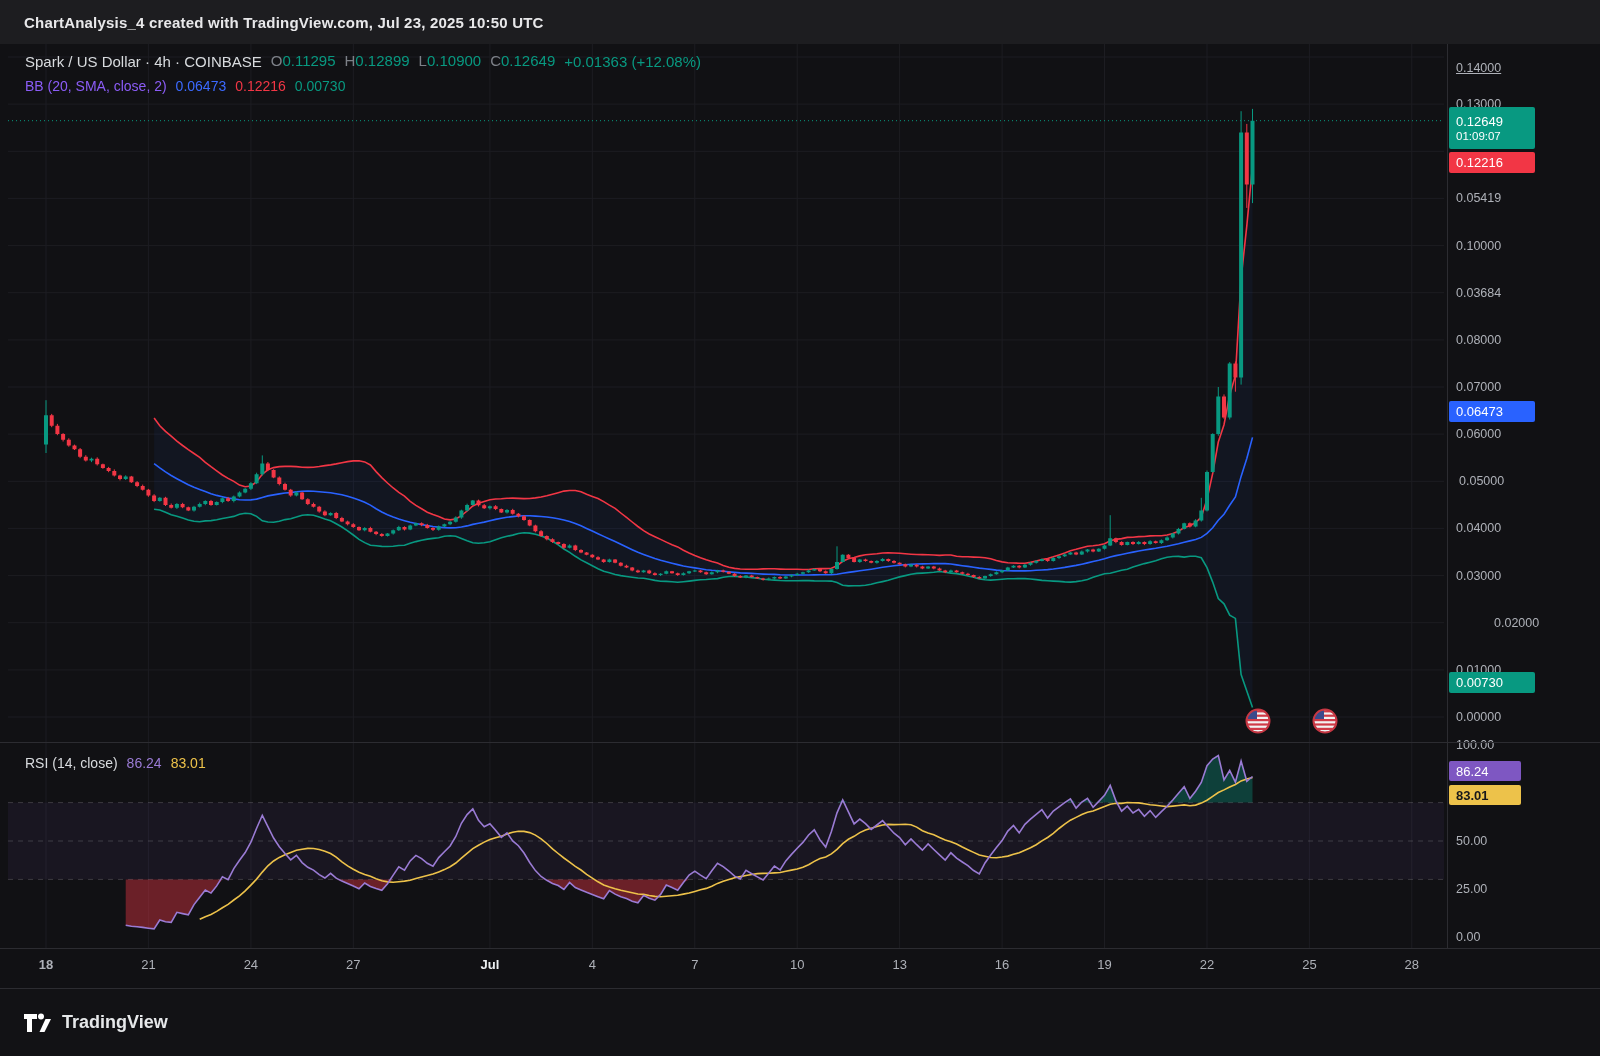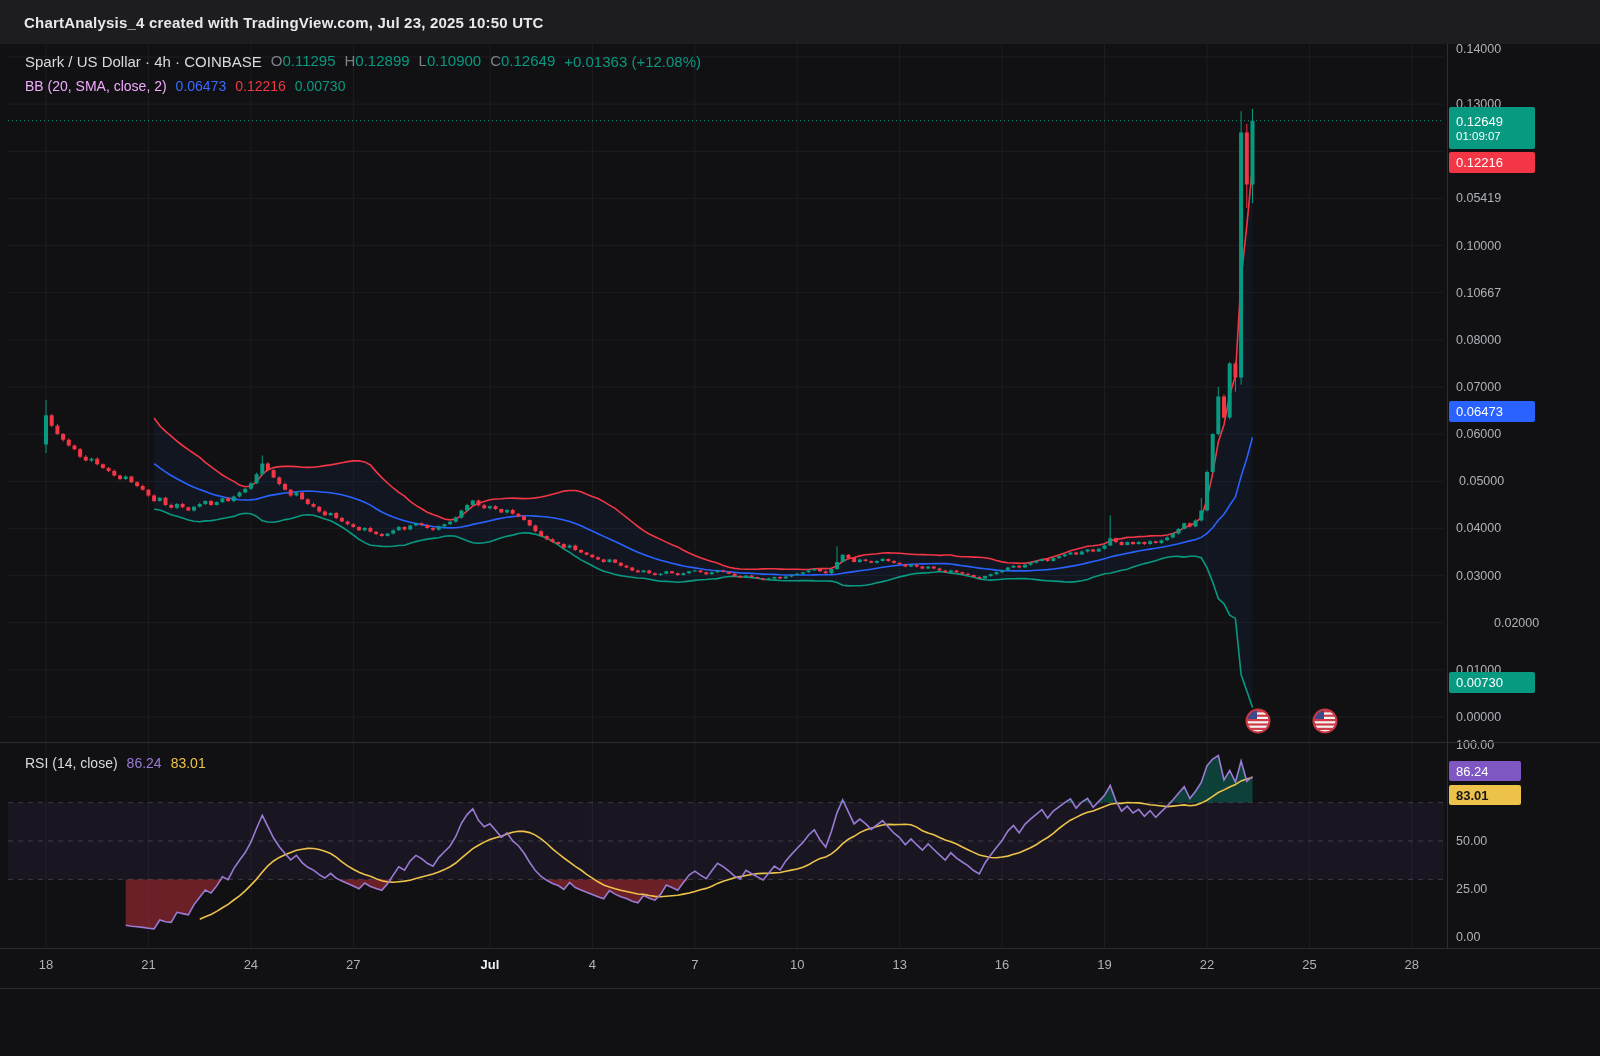--- a/index.html
+++ b/index.html
@@ -26,21 +26,21 @@
   #pane-divider { top:742px; }
   #taxis-border { top:948px; }
   #footer-border { top:988px; }
   #vaxis-border { position:absolute; left:1447px; top:44px; width:1px; height:904px; background:#2c2c31; z-index:6; }
 
   .legend { position:absolute; left:25px; z-index:20; display:flex; align-items:center; gap:9px; white-space:nowrap; }
   #legend-main { top:52px; }
   #legend-bb   { top:78px; }
   #legend-rsi  { top:755px; }
   .sym { color:#d8dbde; font-size:15px; }
-  .ind-label { color:#f0abfc; font-size:14px; }
+  .ind-label { color:#8b5cf6; font-size:14px; }
   .pair i { font-style:normal; color:#7d8188; font-size:15px; }
   .pair b { font-weight:400; font-size:15px; }
   .val { font-size:14px; }
   .c-green { color:#089981; } .c-red { color:#f23645; } .c-blue { color:#3b6aff; }
   .c-purple { color:#9a7bd4; } .c-yellow { color:#edc24a; }
 
   .badge { position:absolute; left:1449px; width:86px; border-radius:2px; color:#fff; font-size:13px;
            display:flex; align-items:center; padding-left:7px; z-index:25; }
   #badge-last { top:107px; height:42px; flex-direction:column; align-items:flex-start; justify-content:center; gap:1px; }
   #badge-last .cd { font-size:11.5px; }
@@ -158,40 +158,48 @@
       <rect y="2.2" width="26" height="2.2" fill="#d03a47"></rect>
         <rect y="6.6" width="26" height="2.2" fill="#d03a47"></rect>
       <rect y="11" width="26" height="2.2" fill="#d03a47"></rect>
         <rect y="15.4" width="26" height="2.2" fill="#d03a47"></rect>
       <rect y="19.8" width="26" height="2.2" fill="#d03a47"></rect>
       <rect width="12" height="11" fill="#3c4a8c"></rect>
     </g>
     <circle cx="13" cy="13" r="11.5" fill="none" stroke="#c73743" stroke-width="2"></circle>
   </svg>
 
-
-<div class="ptick" style="left: 1456px; top: 41px;">0.14000</div>
+  <div class="footer">
+    <svg width="30" height="26" viewBox="0 0 30 26">
+      <path d="M2 4h13v5h-5v13H5V9H2z" fill="#ffffff"></path>
+      <circle cx="19" cy="6.5" r="3" fill="#ffffff"></circle>
+      <path d="M17.5 22 L23.5 9h5.5l-6.5 13z" fill="#ffffff"></path>
+    </svg>
+    <span class="brand">TradingView</span>
+  </div>
+
+<div class="ptick" style="left: 1456px; top: 60px; text-decoration: underline;">0.14000</div>
     <div class="ptick" style="left: 1456px; top: 96.1429px;">0.13000</div>
     <div class="ptick" style="left: 1456px; top: 190.429px;">0.05419</div>
     <div class="ptick" style="left: 1456px; top: 237.571px;">0.10000</div>
-    <div class="ptick" style="left: 1456px; top: 284.714px;">0.10667</div>
+    <div class="ptick" style="left: 1456px; top: 284.714px;">0.03684</div>
     <div class="ptick" style="left: 1456px; top: 331.857px;">0.08000</div>
     <div class="ptick" style="left: 1456px; top: 379px;">0.07000</div>
     <div class="ptick" style="left: 1456px; top: 426.143px;">0.06000</div>
     <div class="ptick" style="left: 1459px; top: 473.286px;">0.05000</div>
     <div class="ptick" style="left: 1456px; top: 520.429px;">0.04000</div>
     <div class="ptick" style="left: 1456px; top: 567.571px;">0.03000</div>
     <div class="ptick" style="left: 1494px; top: 614.714px;">0.02000</div>
     <div class="ptick" style="left: 1456px; top: 661.857px;">0.01000</div>
     <div class="ptick" style="left: 1456px; top: 709px;">0.00000</div>
     <div class="ptick" style="left: 1456px; top: 737px;">100.00</div>
     <div class="ptick" style="left: 1456px; top: 833px;">50.00</div>
     <div class="ptick" style="left: 1456px; top: 881px;">25.00</div>
     <div class="ptick" style="left: 1456px; top: 929px;">0.00</div>
-    <div class="ttick" style="left: 22px; top: 957px;">18</div>
+    <div class="ttick" style="left: 22px; top: 957px; font-weight: bold;">18</div>
     <div class="ttick" style="left: 124.438px; top: 957px;">21</div>
     <div class="ttick" style="left: 226.876px; top: 957px;">24</div>
     <div class="ttick" style="left: 329.314px; top: 957px;">27</div>
     <div class="ttick bold" style="left: 465.898px; top: 957px;">Jul</div>
     <div class="ttick" style="left: 568.336px; top: 957px;">4</div>
     <div class="ttick" style="left: 670.774px; top: 957px;">7</div>
     <div class="ttick" style="left: 773.212px; top: 957px;">10</div>
     <div class="ttick" style="left: 875.65px; top: 957px;">13</div>
     <div class="ttick" style="left: 978.088px; top: 957px;">16</div>
     <div class="ttick" style="left: 1080.53px; top: 957px;">19</div>

